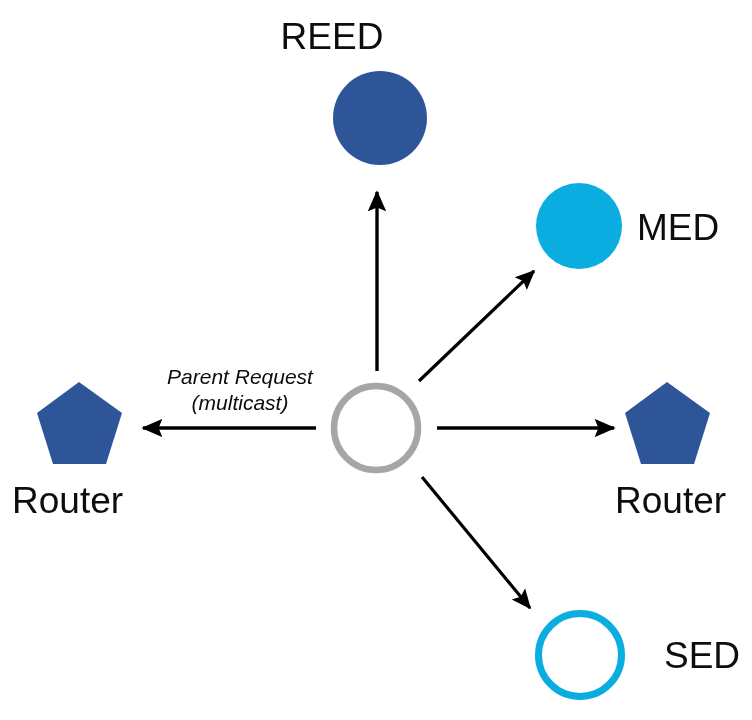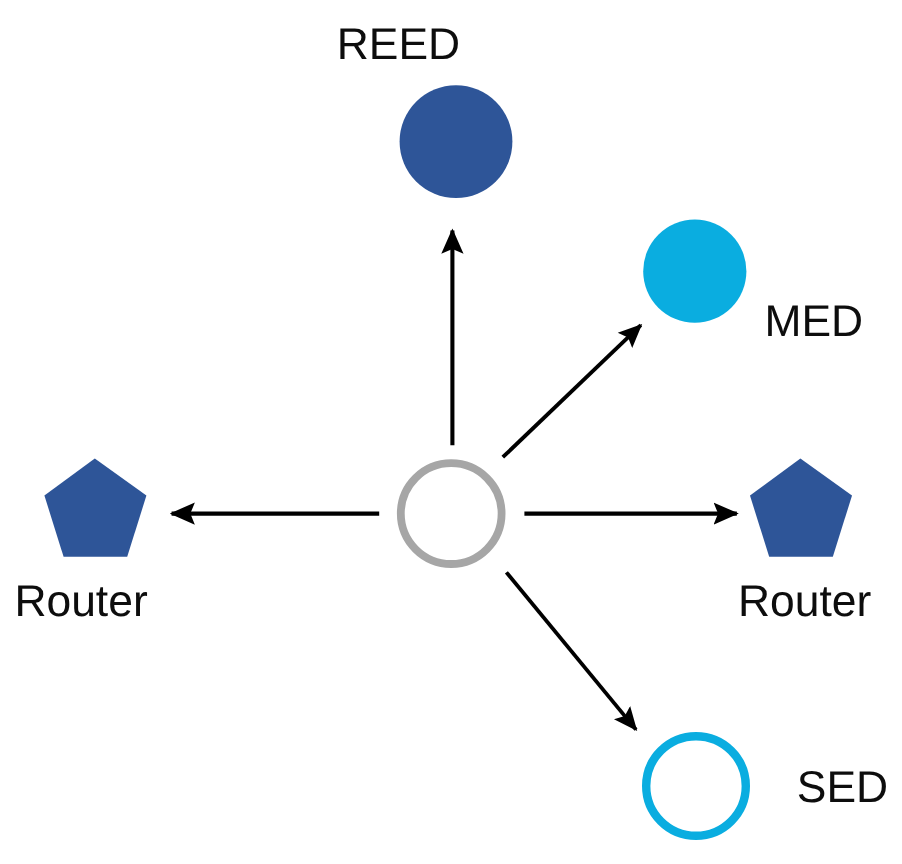--- a/index.html
+++ b/index.html
@@ -33,21 +33,20 @@
   }
   #label-reed {
     left: 0;
     top: 18px;
     width: 664px;
     text-align: center;
   }
   #label-med {
     left: 637px;
     top: 209px;
-    margin-top: 40px;
   }
   #label-sed {
     left: 643px;
     top: 637px;
     margin-left: 21px;
   }
   #label-router-left {
     left: 12px;
     top: 482px;
   }
@@ -118,13 +117,15 @@
 
 <div class="node-label" id="label-med">MED</div>
 
 <div class="node-label" id="label-router-right">Router</div>
 
 <div class="node-label" id="label-sed">SED</div>
 
 <div class="node-label" id="label-router-left">Router</div>
 
 <div id="edge-label">
+  <span>Parent Request</span>
+  <span>(multicast)</span>
 </div>
 
 </body></html>

